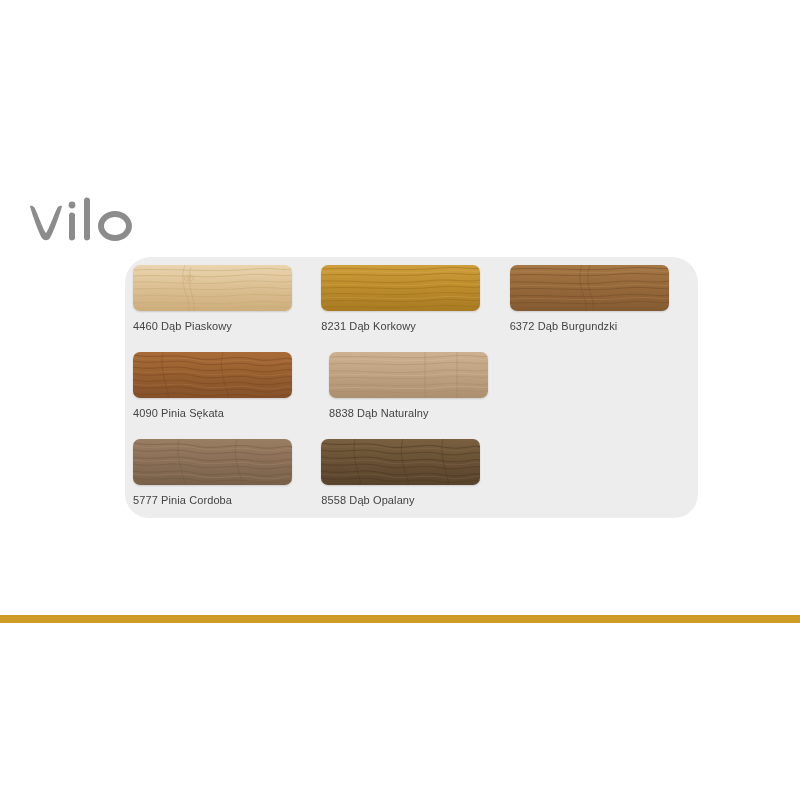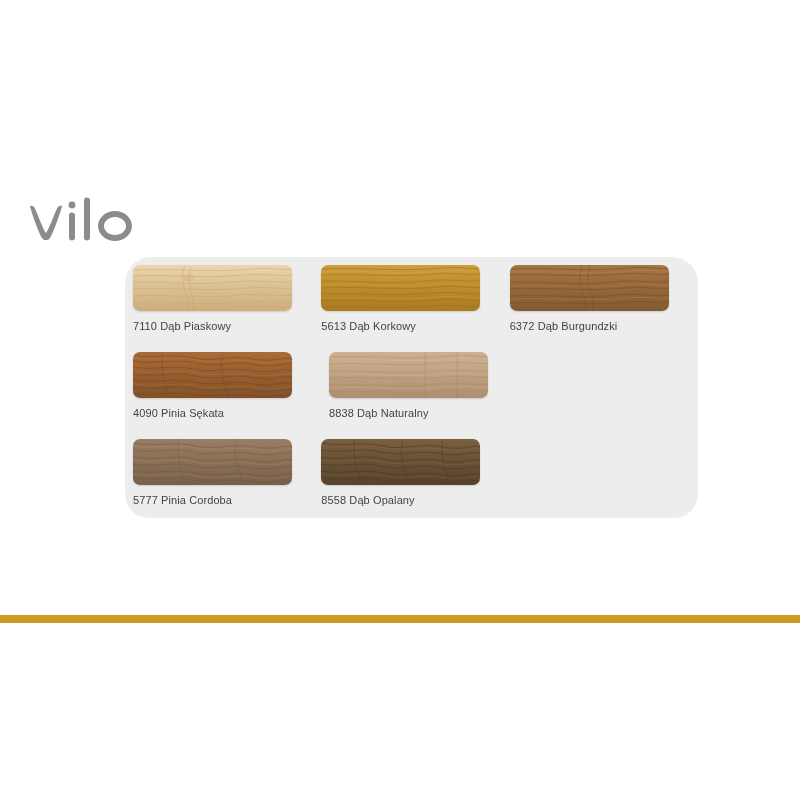--- a/index.html
+++ b/index.html
@@ -136,21 +136,21 @@
               <path d="M0 43 C38 42 74 45 112 42 C136 40 150 44 159 42"></path>
             </g>
             <g stroke="#bd9a66" stroke-width="0.6" fill="none" opacity="0.55">
               <path d="M52 0 C48 10 50 22 54 32 C57 40 56 44 55 46"></path>
               <path d="M58 2 C55 12 57 24 60 34 C62 41 61 44 61 46"></path>
               <ellipse cx="56" cy="13" rx="4.5" ry="3"></ellipse>
               <ellipse cx="56" cy="13" rx="2" ry="1.2"></ellipse>
             </g>
           </svg>
         </div>
-        <div class="swatch-label">7110 Dąb Piaskowy</div>
+        <div class="swatch-label">4460 Dąb Piaskowy</div>
       </div>
 
       <div class="swatch-cell">
         <div class="swatch-chip">
           <svg class="grain" viewBox="0 0 159 46" preserveAspectRatio="none">
             <defs>
               <linearGradient id="g7111" x1="0" y1="0" x2="0" y2="1">
                 <stop offset="0%" stop-color="#cf9f3d"></stop>
                 <stop offset="40%" stop-color="#bf8f2d"></stop>
                 <stop offset="100%" stop-color="#a87a22"></stop>
@@ -166,21 +166,21 @@
               <path d="M0 36 C40 34 76 39 114 35 C138 33 151 37 159 35"></path>
               <path d="M0 42 C38 41 74 44 112 41 C136 39 150 43 159 41"></path>
             </g>
             <g stroke="#dcb35c" stroke-width="0.6" fill="none" opacity="0.5">
               <path d="M0 7 C45 5 85 10 125 6 C145 4 153 8 159 6"></path>
               <path d="M0 20 C38 18 76 23 114 19 C138 17 152 21 159 19"></path>
               <path d="M0 33 C42 31 80 36 118 32 C140 30 152 34 159 32"></path>
             </g>
           </svg>
         </div>
-        <div class="swatch-label">5613 Dąb Korkowy</div>
+        <div class="swatch-label">8231 Dąb Korkowy</div>
       </div>
 
       <div class="swatch-cell">
         <div class="swatch-chip">
           <svg class="grain" viewBox="0 0 159 46" preserveAspectRatio="none">
             <defs>
               <linearGradient id="g7112" x1="0" y1="0" x2="0" y2="1">
                 <stop offset="0%" stop-color="#a67844"></stop>
                 <stop offset="35%" stop-color="#9a6c3c"></stop>
                 <stop offset="100%" stop-color="#835a31"></stop>

